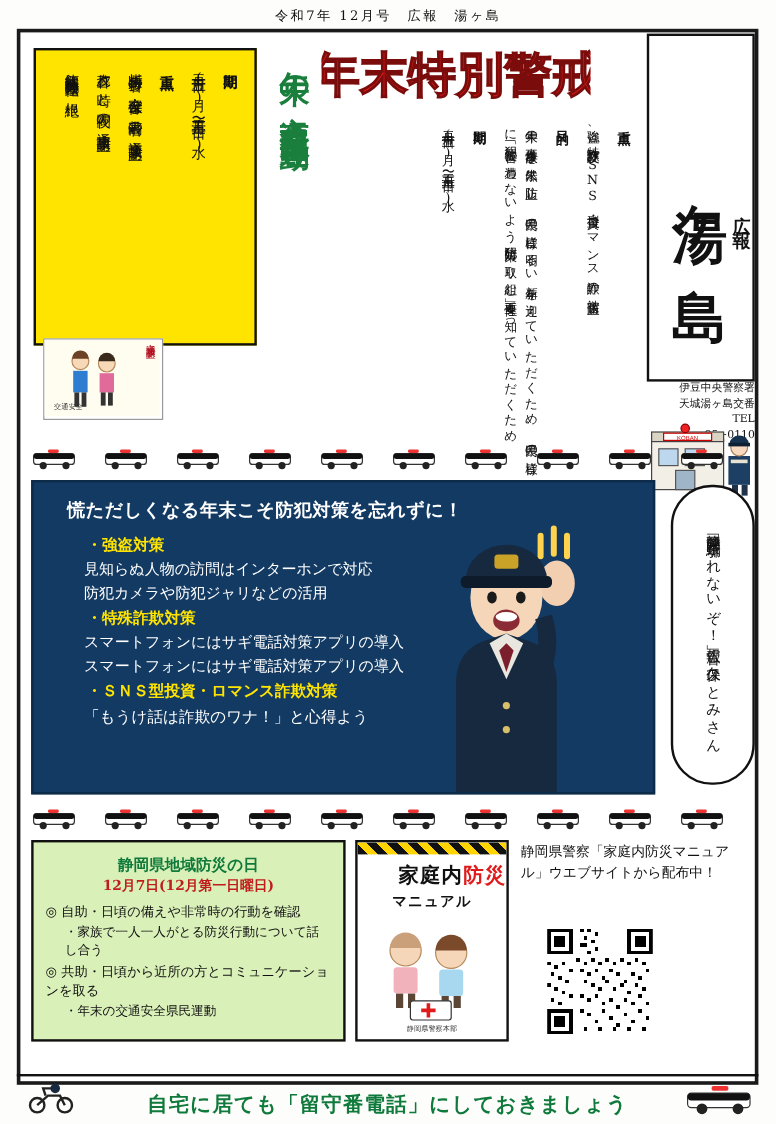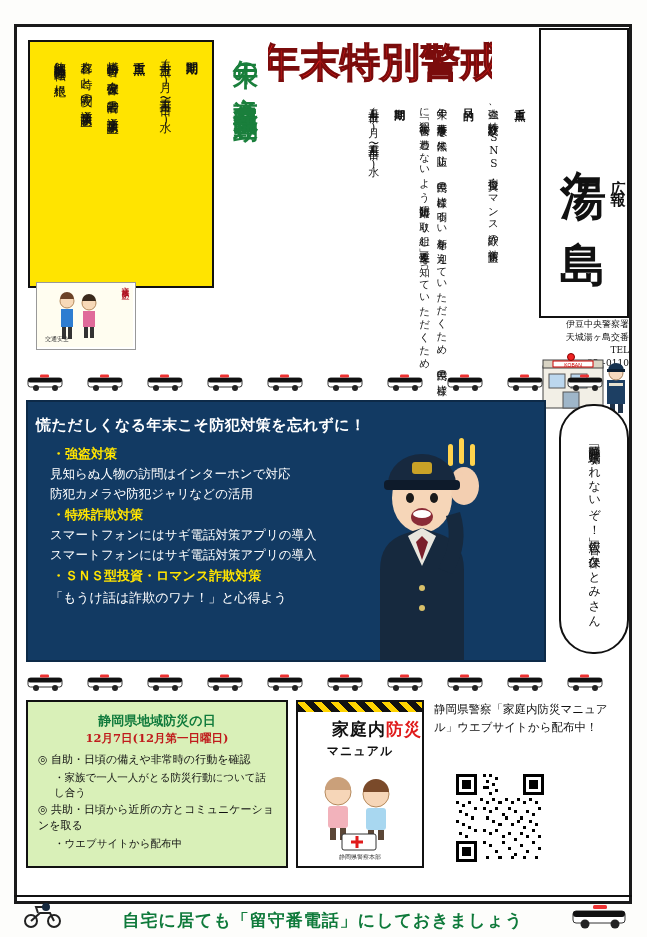--- a/index.html
+++ b/index.html
@@ -97,21 +97,21 @@
   
   .carstrip{
     position:absolute;left:26px;width:594px;height:22px;
   }
   .carstrip.top{top:372px;}
   .carstrip.mid{top:672px;}
   
   .navy{
     position:absolute;left:26px;top:400px;width:520px;height:262px;
     background:#123a63;border:2px solid #0d2a48;color:#fff;
-    box-sizing:border-box;padding:14px 8px;
+    box-sizing:border-box;padding:14px 28px;
   }
   .navy h2{
     margin:0 0 10px 0;font-size:15px;font-weight:bold;letter-spacing:0.5px;
   }
   .navy .item{font-size:13px;margin:3px 16px;color:#ffe400;font-weight:bold;}
   .navy .sub{font-size:12.5px;margin:3px 0 3px 14px;color:#ffffff;}
   .navy .quote{font-size:13px;margin:4px 0 0 14px;color:#ffffff;}
   
   .officer{
     position:absolute;right:12px;bottom:0;width:176px;height:258px;
@@ -178,20 +178,21 @@
   }
   .bike{position:absolute;left:22px;bottom:8px;width:42px;height:28px;}
   .patrol{position:absolute;right:18px;bottom:6px;width:58px;height:30px;}
   .nowrap{white-space:nowrap;}
 </style>
 </head>
 <body>
 
 <div class="page">
 
+  <div class="top-line">令和7年 12月号　広報　湯ヶ島</div>
 
   <div class="frame"></div>
 
   <div class="masthead">
     <span class="koho">広 報</span>
     <span class="big">湯ヶ島</span>
   </div>
   <div class="station">
     <div>伊豆中央警察署</div>
     <div>天城湯ヶ島交番</div>
@@ -373,21 +374,21 @@
       </g>
     </svg>
   </div>
 
   <div class="greenbox">
     <div class="gt">静岡県地域防災の日</div>
     <div class="gd">12月7日(12月第一日曜日)</div>
     <div class="li">◎ 自助・日頃の備えや非常時の行動を確認</div>
     <div class="li2">・家族で一人一人がとる防災行動について話し合う</div>
     <div class="li">◎ 共助・日頃から近所の方とコミュニケーションを取る</div>
-    <div class="li2">・ウエブサイトから配布中</div>
+    <div class="li2">・年末の交通安全県民運動</div>
   </div>
 
   <div class="manual">
     <div class="hz"></div>
     <div class="mt">
       <span>家庭内</span><span class="red">防災</span>
     </div>
     <div class="mt2">マニュアル</div>
     <svg width="124" height="92" viewBox="0 0 124 92" style="display:block;margin-top:4px;">
       <g>

